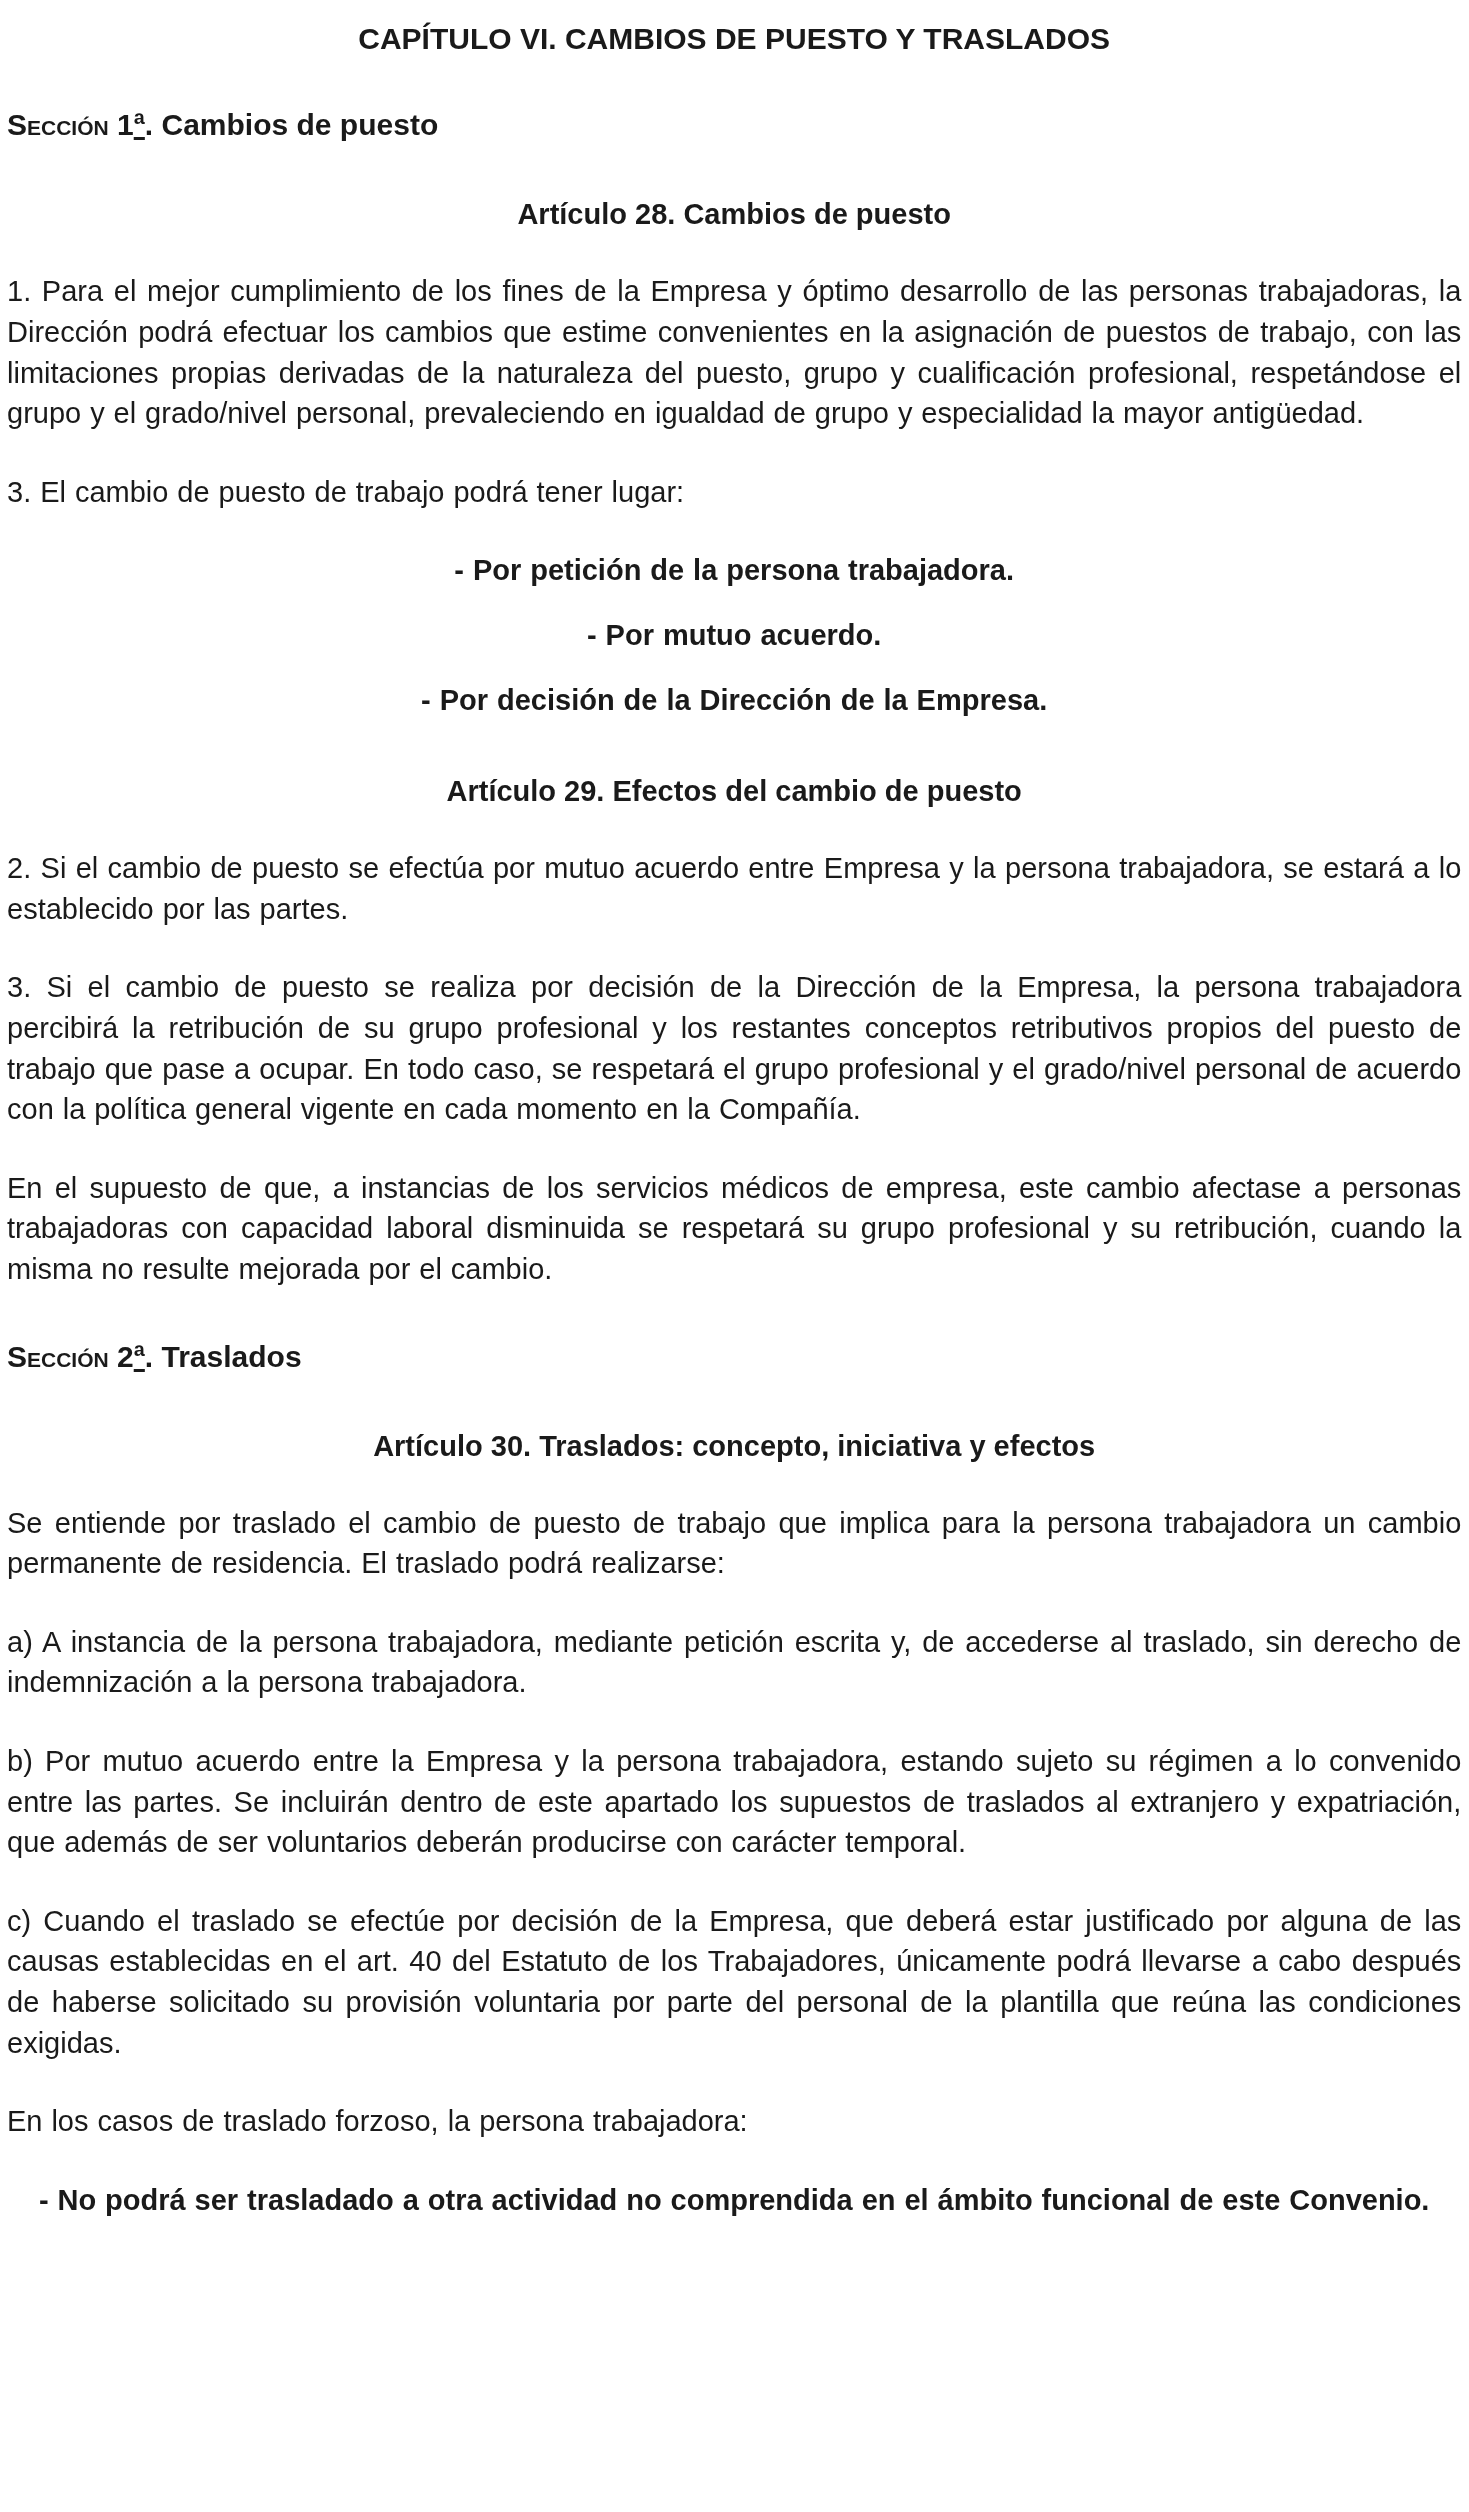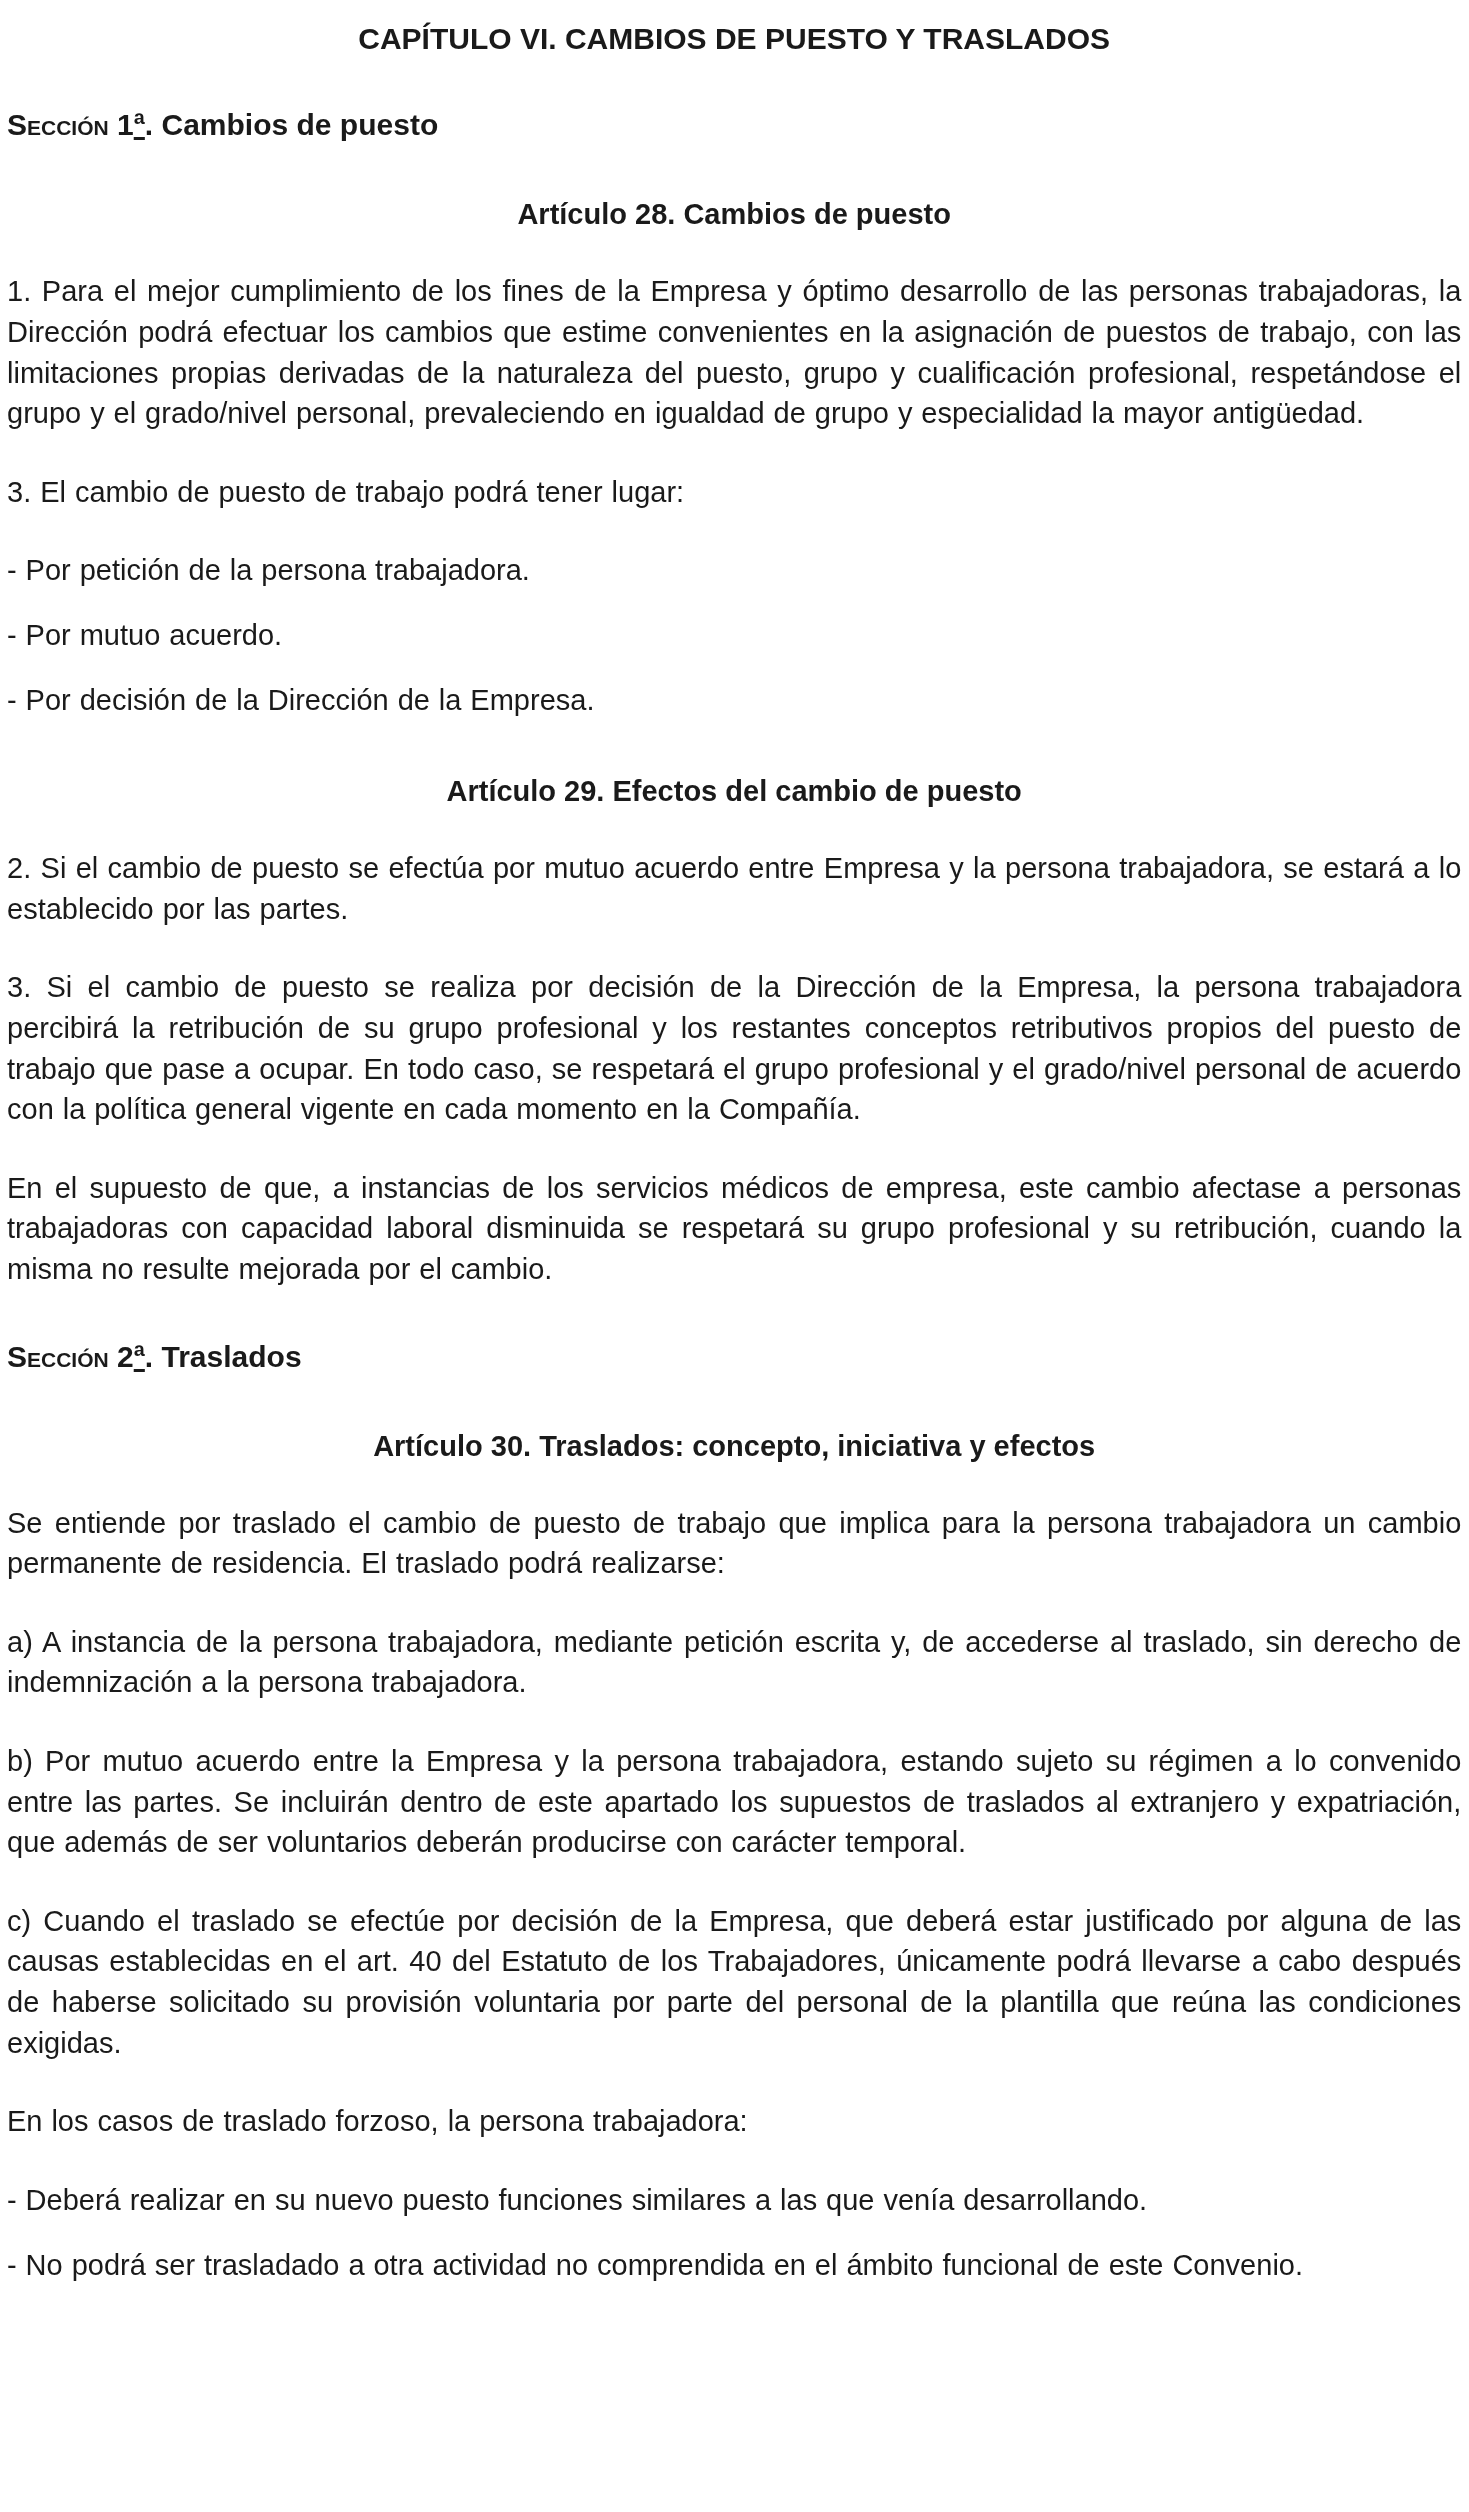--- a/index.html
+++ b/index.html
@@ -40,21 +40,22 @@
   }
   .page p {
     font-size: 29px;
     line-height: 1.4;
     margin: 0 0 38px 0;
     text-align: justify;
     word-spacing: 0.9px;
   }
   .page p.list-item {
     margin: 0 0 24.5px 0;
-    text-align: left;
+    text-align: center;
+    font-weight: bold;
   }
 </style>
 </head>
 <body style="background: rgb(255, 255, 255); color: rgb(26, 26, 26);">
 
 <div class="page">
 
   <h1 class="chapter-title">CAPÍTULO VI. CAMBIOS DE PUESTO Y TRASLADOS</h1>
 
   <h2 class="section-heading"><span class="sc">Sección</span><span> 1</span><span class="ord">ª</span><span>. Cambios de puesto</span></h2>
@@ -77,17 +78,16 @@
   <h2 class="section-heading"><span class="sc">Sección</span><span> 2</span><span class="ord">ª</span><span>. Traslados</span></h2>
 
   <h3 class="article-title">Artículo 30. Traslados: concepto, iniciativa y efectos</h3>
 
   <p>Se entiende por traslado el cambio de puesto de trabajo que implica para la persona trabajadora un cambio permanente de residencia. El traslado podrá realizarse:</p>
   <p>a) A instancia de la persona trabajadora, mediante petición escrita y, de accederse al traslado, sin derecho de indemnización a la persona trabajadora.</p>
   <p>b) Por mutuo acuerdo entre la Empresa y la persona trabajadora, estando sujeto su régimen a lo convenido entre las partes. Se incluirán dentro de este apartado los supuestos de traslados al extranjero y expatriación, que además de ser voluntarios deberán producirse con carácter temporal.</p>
   <p>c) Cuando el traslado se efectúe por decisión de la Empresa, que deberá estar justificado por alguna de las causas establecidas en el art. 40 del Estatuto de los Trabajadores, únicamente podrá llevarse a cabo después de haberse solicitado su provisión voluntaria por parte del personal de la plantilla que reúna las condiciones exigidas.</p>
   <p>En los casos de traslado forzoso, la persona trabajadora:</p>
 
-  <p class="list-item">- Deberá realizar en su nuevo puesto funciones similares a las que venía desarrollando.</p>
   <p class="list-item">- No podrá ser trasladado a otra actividad no comprendida en el ámbito funcional de este Convenio.</p>
 
 </div>
 
 
 </body></html>

